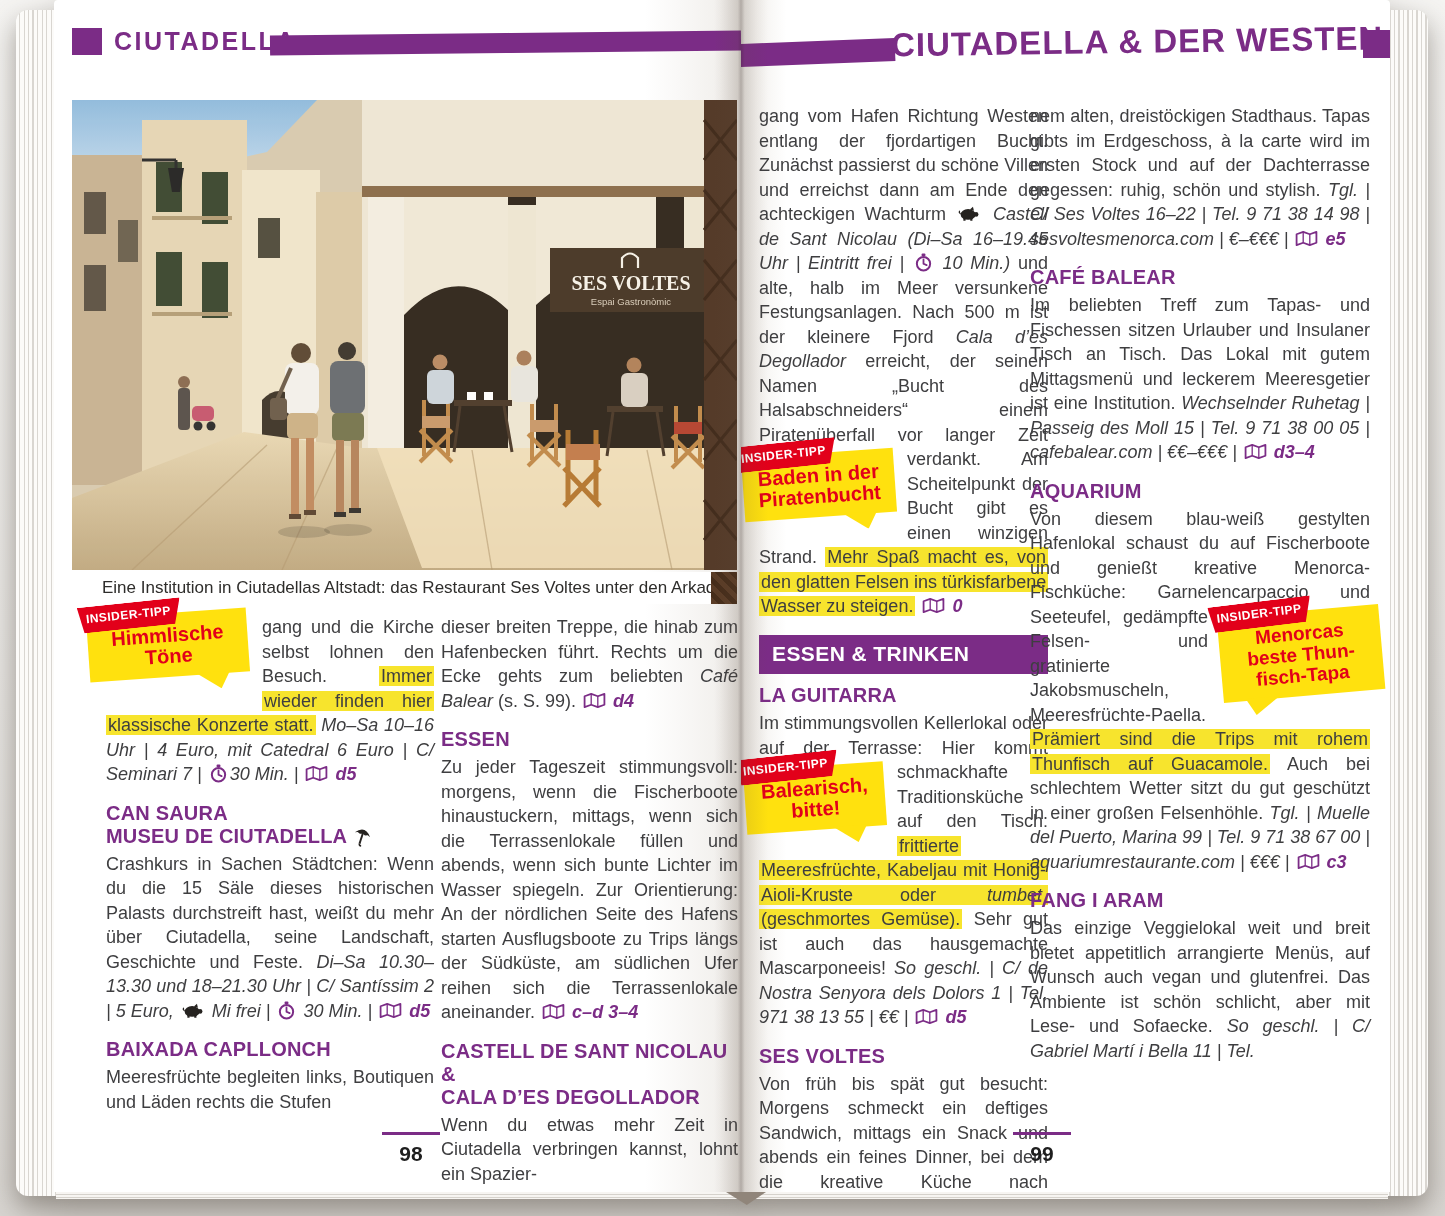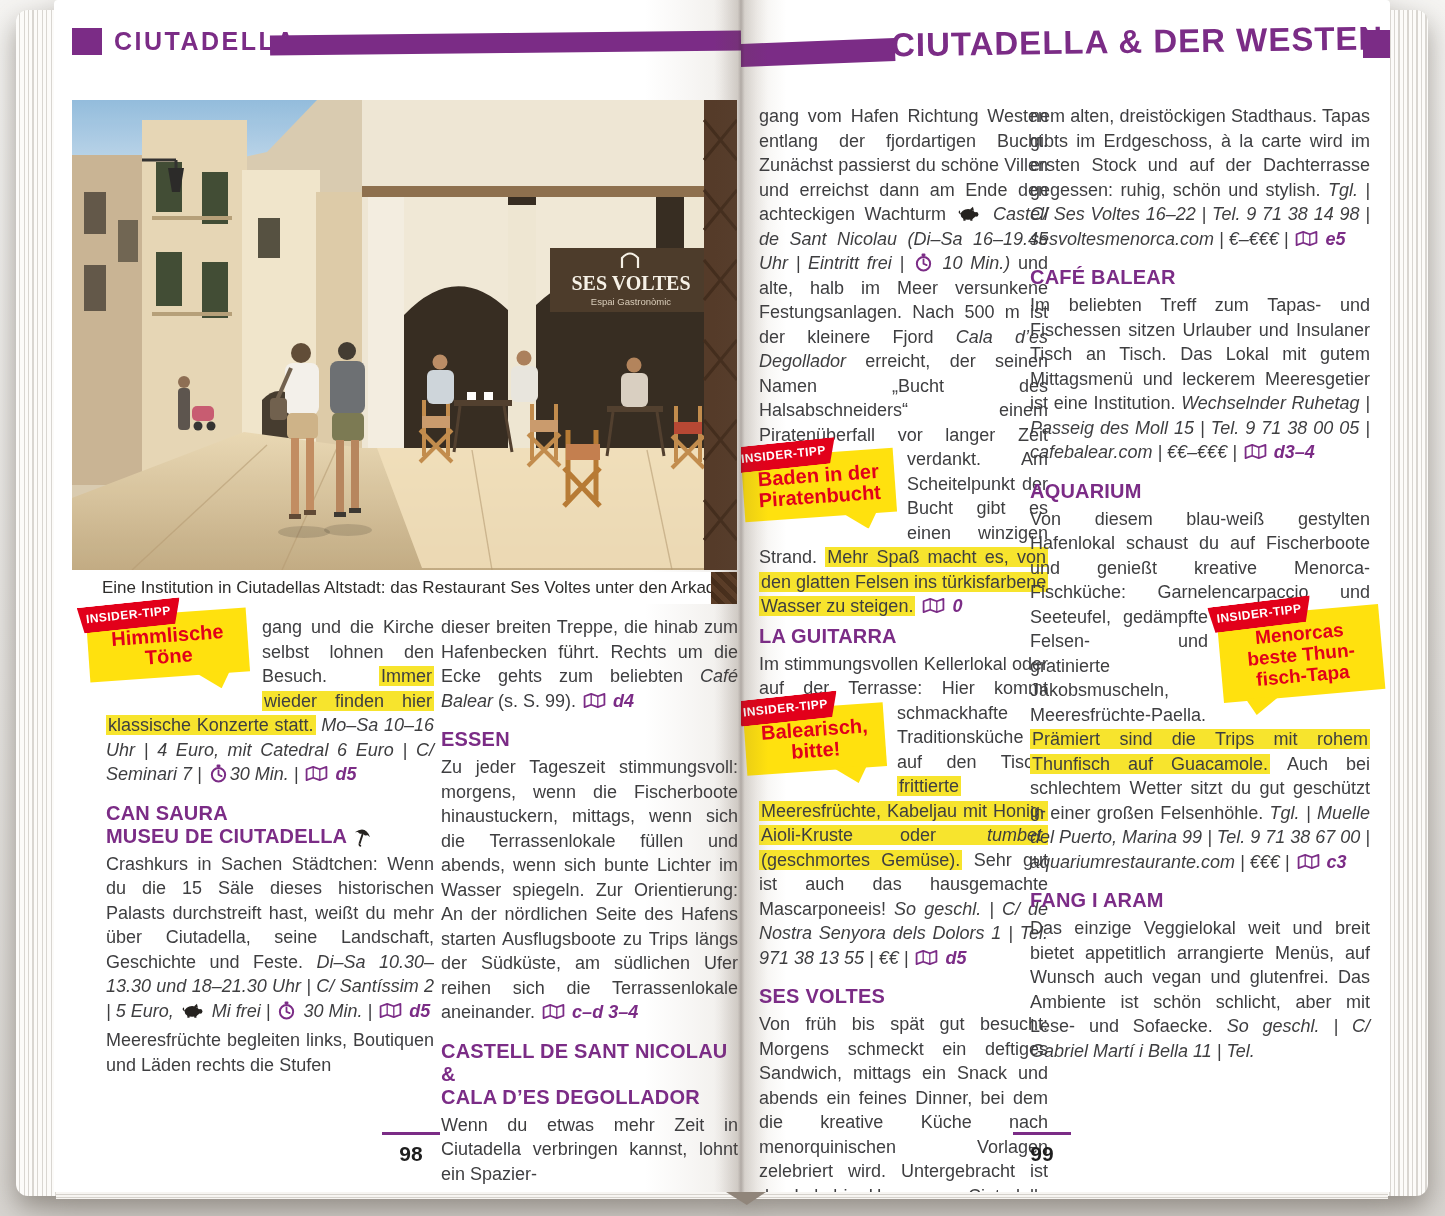--- a/index.html
+++ b/index.html
@@ -260,20 +260,21 @@
       </div>
       <div class="para">
         <span>Crashkurs in Sachen Städtchen: Wenn du die 15 Säle dieses historischen Palasts durchstreift hast, weißt du mehr über Ciutadella, seine Landschaft, Geschichte und Feste. </span><span class="meta"><span>Di–Sa 10.30–13.30 und 18–21.30 Uhr | C/ Santíssim 2 | 5 Euro, </span><svg class="ic ic-pig">
               <use href="#sym-pig"></use>
             </svg> <span>Mi frei | </span><svg class="ic ic-clock">
               <use href="#sym-clock"></use>
             </svg> <span>30 Min. | </span><svg class="ic ic-map">
               <use href="#sym-map"></use>
             </svg> <span class="mapref">d5</span></span>
       </div>
+      <div class="h">BAIXADA CAPLLONCH</div>
       <div class="para">
         <span>Meeresfrüchte begleiten links, Boutiquen und Läden rechts die Stufen</span>
       </div>
     </div>
 
     <div class="col" style="left:387px;top:615px;width:297px">
       <div class="para">
         <span>dieser breiten Treppe, die hinab zum Hafenbecken führt. Rechts um die Ecke gehts zum beliebten </span><span class="it">Café Balear</span><span> (s. S. 99). </span><svg class="ic ic-map">
             <use href="#sym-map"></use>
           </svg> <span class="mapref">d4</span>
@@ -314,20 +315,21 @@
         <span class="tip tip-b">
           <span class="ribbon">INSIDER-TIPP</span>
           <span class="tip-line">Baden in der</span>
           <span class="tip-line">Piratenbucht</span>
         </span>
         <span>verdankt. Am Scheitelpunkt der Bucht gibt es einen winzigen Strand. </span><span class="hl">Mehr Spaß macht es, von den glatten Felsen ins türkisfarbene Wasser zu steigen.</span>
         <svg class="ic ic-map">
             <use href="#sym-map"></use>
           </svg> <span class="mapref">0</span>
       </div>
+      <div class="banner">ESSEN &amp; TRINKEN</div>
       <div class="h" style="margin-top:6px">LA GUITARRA</div>
       <div class="para">
         <span>Im stimmungsvollen Kellerlokal oder auf der Terrasse: Hier kommt </span>
         <span class="tip tip-c">
           <span class="ribbon">INSIDER-TIPP</span>
           <span class="tip-line">Balearisch,</span>
           <span class="tip-line">bitte!</span>
         </span>
         <span>schmackhafte Traditionsküche auf den Tisch: </span><span class="hl">frittierte Meeresfrüchte, Kabeljau mit Honig-Aioli-Kruste oder </span><span class="hl it">tumbet</span><span class="hl"> (geschmortes Gemüse).</span><span> Sehr gut ist auch das hausgemachte Mascarponeeis! </span><span class="meta">So geschl. | C/ de Nostra Senyora dels Dolors 1 | Tel. 971 38 13 55 | €€ | </span><svg class="ic ic-map">
             <use href="#sym-map"></use>

